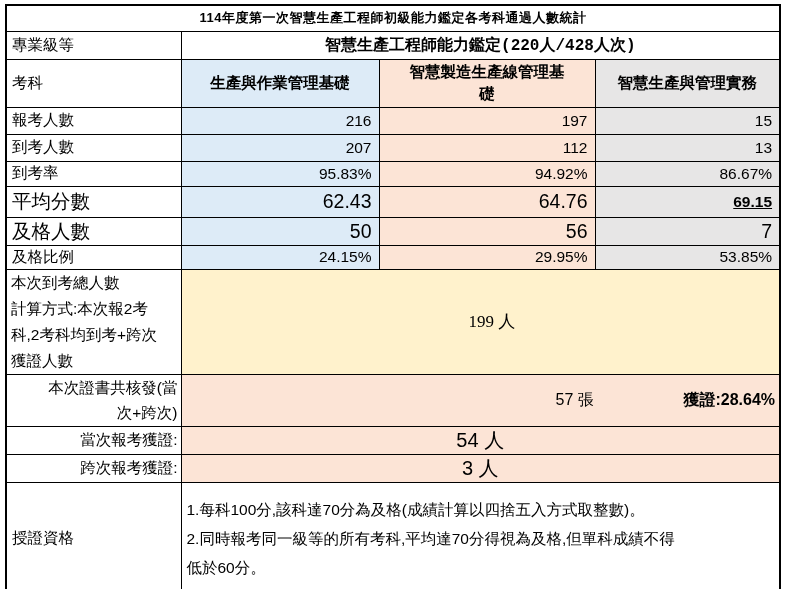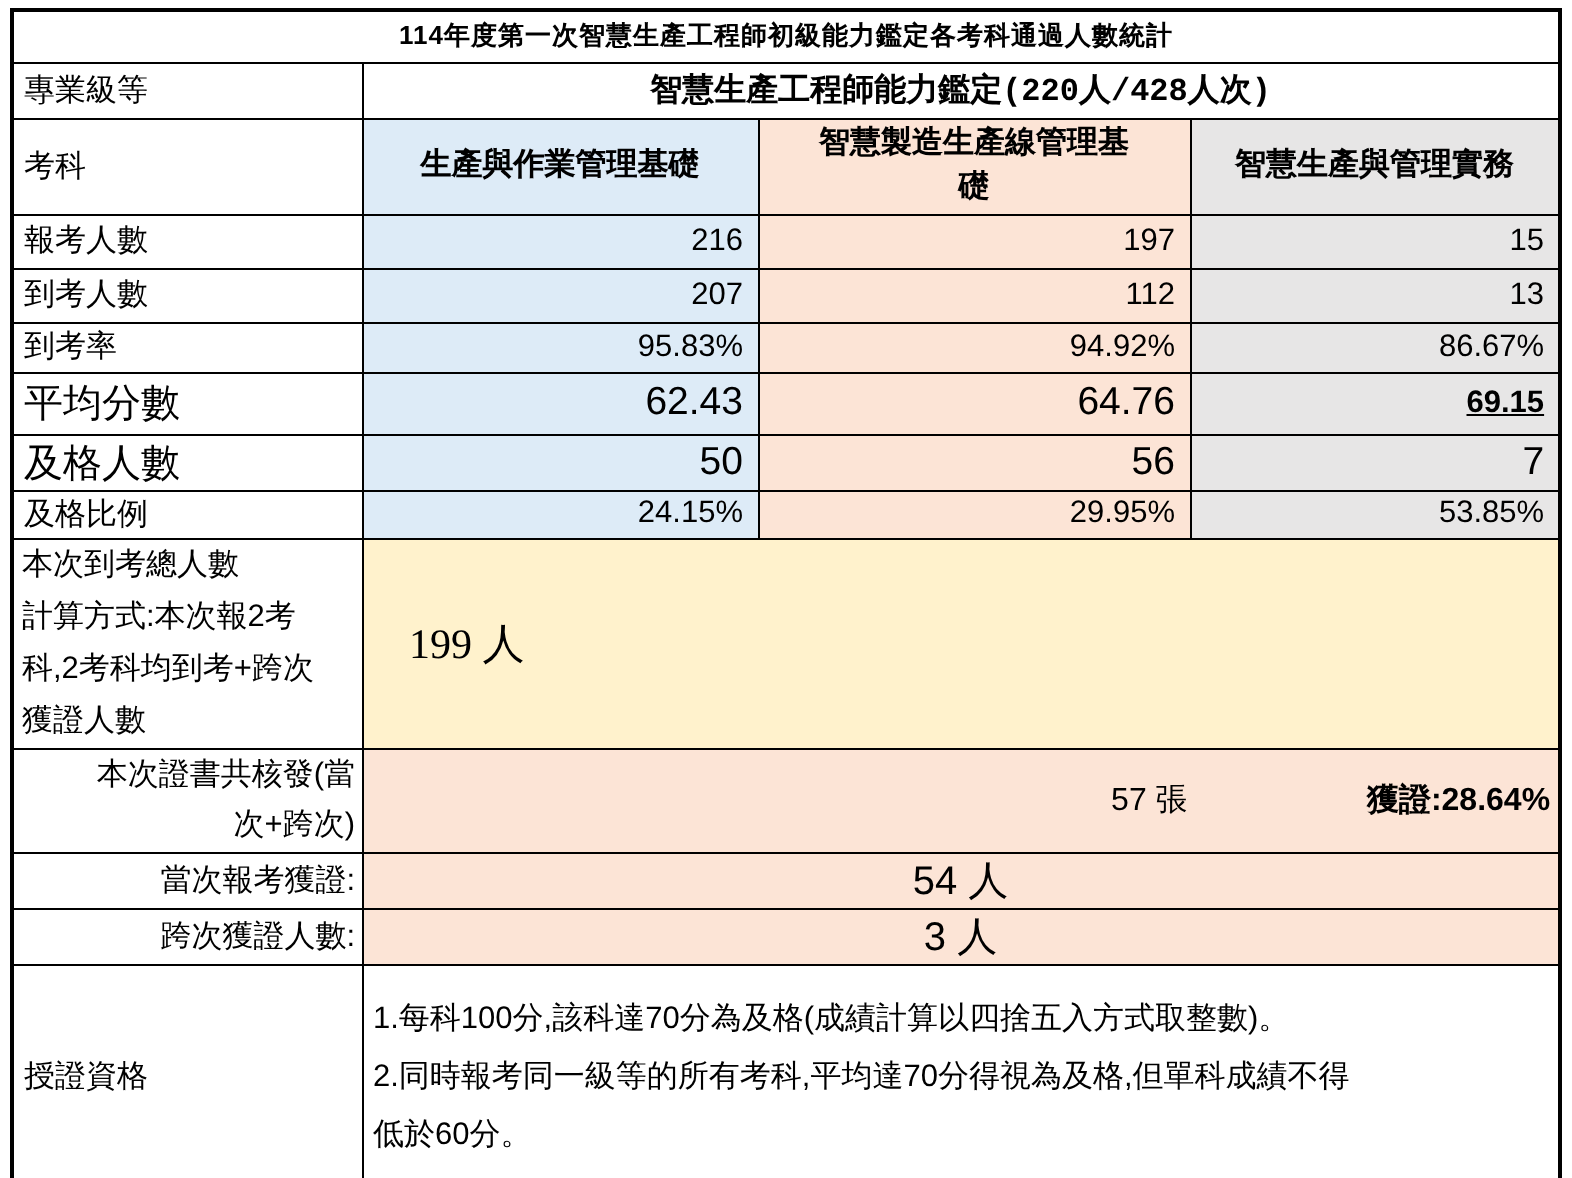--- a/index.html
+++ b/index.html
@@ -75,23 +75,23 @@
     padding-right: 7px;
   }
   .lg { font-size: 19.5px; }
   .sm-bold { font-size: 15.5px; font-weight: bold; text-decoration: underline; }
   .attend-label {
     line-height: 26px;
     padding: 0 14px 0 4px;
     vertical-align: middle;
   }
   .attend-value {
-    text-align: left;
+    text-align: center;
     font-family: "Liberation Serif", "DejaVu Serif", serif;
-    font-size: 21px;
+    font-size: 17px;
     padding-left: 23px;
   }
   .cert-label {
     text-align: right;
     padding: 0 3px 0 28px;
     line-height: 25px;
   }
   .cert-flex {
     display: flex;
     align-items: center;
@@ -221,21 +221,21 @@
       </div>
     </td>
   </tr>
 
   <tr class="h-small">
     <td class="right-label">當次報考獲證:</td>
     <td colspan="3" class="center-val bg-peach">54 人</td>
   </tr>
 
   <tr class="h-small">
-    <td class="right-label">跨次獲證人數:</td>
+    <td class="right-label">跨次報考獲證:</td>
     <td colspan="3" class="center-val bg-peach">3 人</td>
   </tr>
 
   <tr class="h-qual">
     <td class="label-cell">授證資格</td>
     <td colspan="3" class="qual-text">
       <span class="wrap-limit">
         <span>1.每科100分,該科達70分為及格(成績計算以四捨五入方式取整數)。</span><br>
         <span>2.同時報考同一級等的所有考科,平均達70分得視為及格,但單科成績不得低於60分。</span>
       </span>

